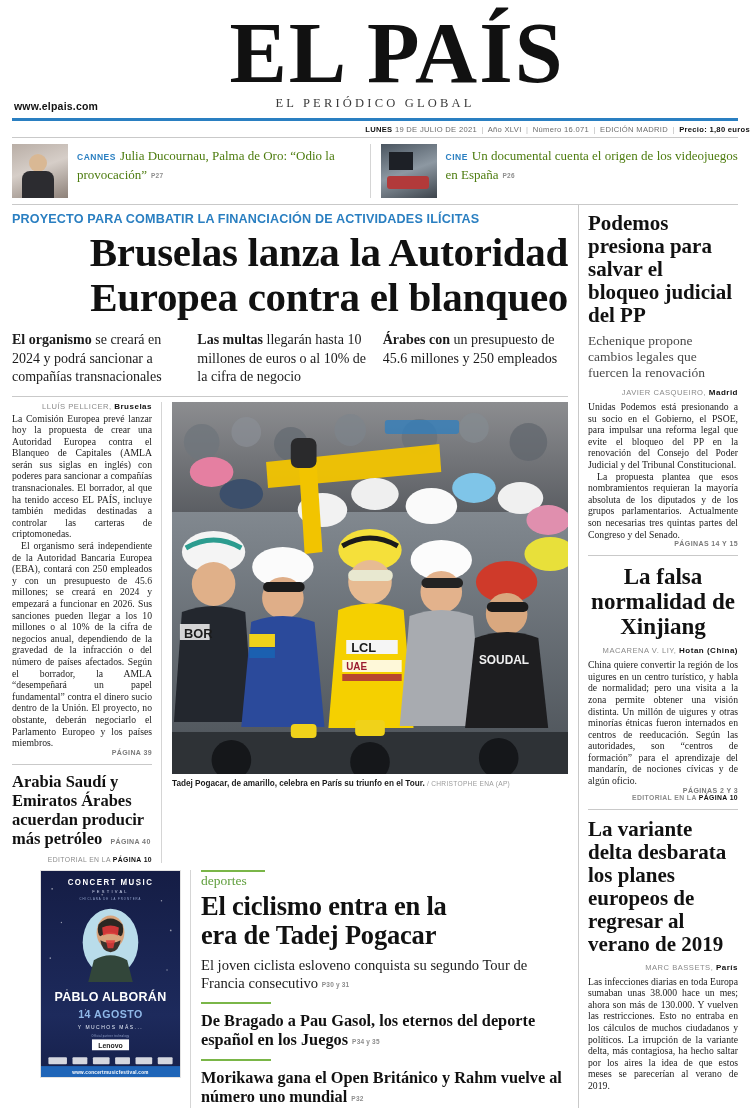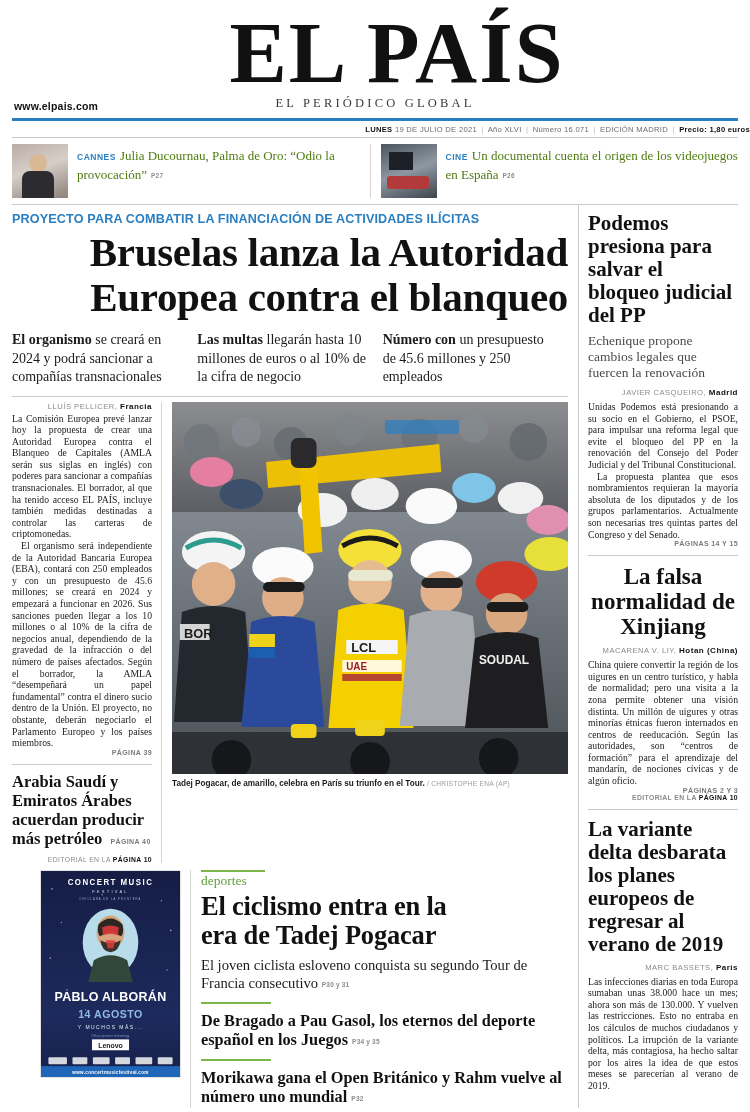--- a/index.html
+++ b/index.html
@@ -304,32 +304,32 @@
       </div>
 
       <div class="lead-subs">
         <div class="lead-sub">
           <b>El organismo</b><span> se creará en 2024 y podrá sancionar a compañías transnacionales</span>
         </div>
         <div class="lead-sub">
           <b>Las multas</b><span> llegarán hasta 10 millones de euros o al 10% de la cifra de negocio</span>
         </div>
         <div class="lead-sub">
-          <b>Número con</b><span> un presupuesto de 45.6 millones y 250 empleados</span>
+          <b>Árabes con</b><span> un presupuesto de 45.6 millones y 250 empleados</span>
         </div>
       </div>
 
       <div class="rule-after-lead"></div>
 
       <div class="body-row">
 
         <div class="story-col">
           <div class="byline">
             <span>LLUÍS PELLICER,</span>
-            <b>Francia</b>
+            <b>Bruselas</b>
           </div>
           <div class="body-text">
             <p>La Comisión Europea prevé lanzar hoy la propuesta de crear una Autoridad Europea contra el Blanqueo de Capitales (AMLA serán sus siglas en inglés) con poderes para sancionar a compañías transnacionales. El borrador, al que ha tenido acceso EL PAÍS, incluye también medidas destinadas a controlar las carteras de criptomonedas.</p>
             <p>El organismo será independiente de la Autoridad Bancaria Europea (EBA), contará con 250 empleados y con un presupuesto de 45.6 millones; se creará en 2024 y empezará a funcionar en 2026. Sus sanciones pueden llegar a los 10 millones o al 10% de la cifra de negocios anual, dependiendo de la gravedad de la infracción o del número de países afectados. Según el borrador, la AMLA “desempeñará un papel fundamental” contra el dinero sucio dentro de la Unión. El proyecto, no obstante, deberán negociarlo el Parlamento Europeo y los países miembros.</p>
           </div>
           <div class="pagelink" style="text-align:right;">PÁGINA 39</div>
 
           <div class="mini-rule"></div>
           <div class="mini-head">
             <span>Arabia Saudí y Emiratos Árabes acuerdan producir más petróleo</span>

